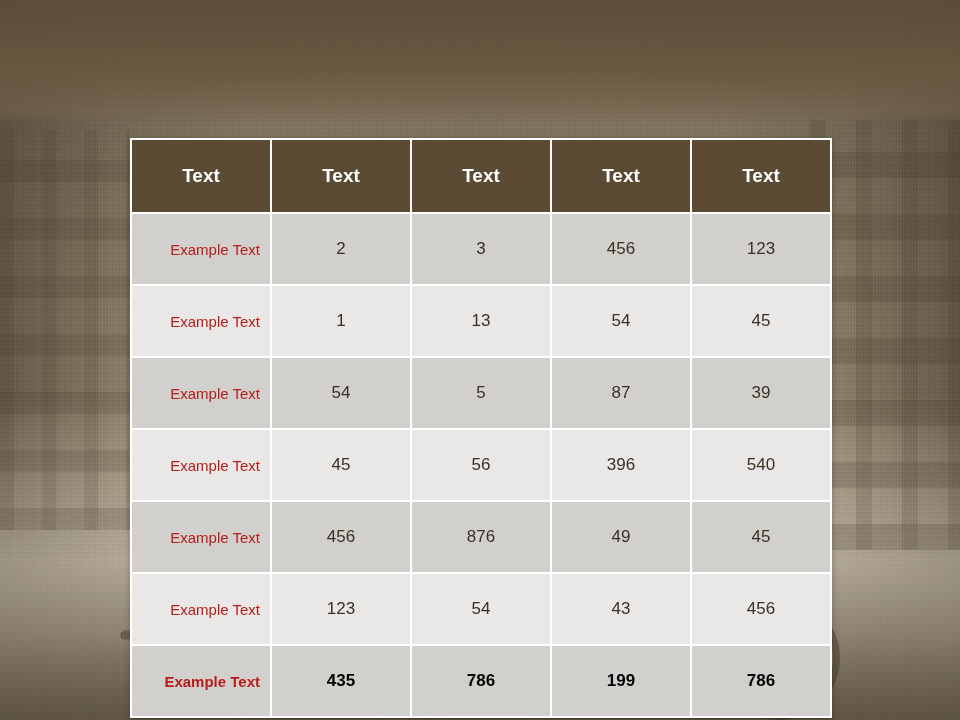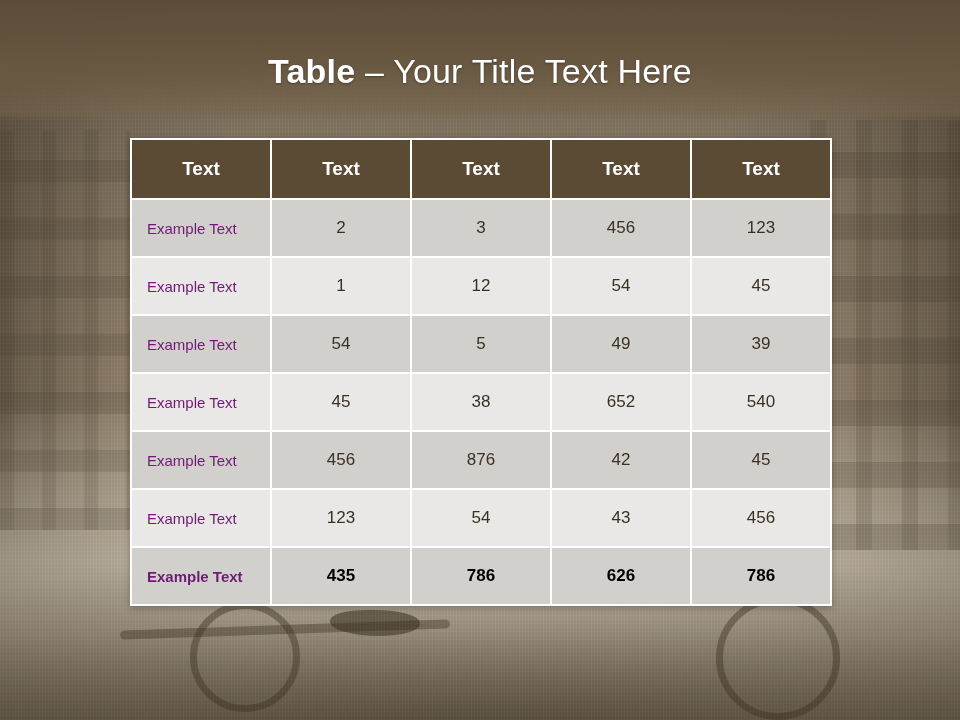--- a/index.html
+++ b/index.html
@@ -135,40 +135,40 @@
     box-shadow: 0 2px 7px rgba(0,0,0,0.28);
   }
   table.data {
     border-collapse: collapse;
     width: 702px;
     table-layout: fixed;
   }
   table.data th, table.data td {
     border: 2px solid #ffffff;
     height: 56px;
-    padding: 0 10px;
+    padding: 7px 10px;
     font-size: 17px;
     color: #3a3123;
     text-align: center;
     vertical-align: middle;
     margin-top: 32px;
   }
   table.data thead th {
     background: #5c4b34;
     color: #ffffff;
     font-weight: bold;
     font-size: 19px;
     height: 58px;
     border-color: #ffffff;
   }
   table.data tbody td.first-col {
-    text-align: left;
+    text-align: right;
     padding-left: 15px;
     font-size: 15px;
-    color: #701a75;
+    color: #b91c1c;
   }
   tr.shade-dark td { background: #d2d0cd; }
   tr.shade-light td { background: #e9e8e6; }
   tr.total td {
     background: #d2d0cd;
     font-weight: bold;
     color: #000000;
   }
   tr.total td.first-col { font-weight: bold; font-size: 15px; }
 
@@ -186,23 +186,20 @@
   <div class="bg-windows-right"></div>
   <div class="bg-bar"></div>
   <div class="bg-saddle"></div>
   <div class="bg-bike-left"></div>
   <div class="bg-bike-right"></div>
   <div class="bg-grain"></div>
   <div class="bg-sepia"></div>
   <div class="bg-vignette"></div>
 
   <div class="title-band"></div>
-  <div class="title-text">
-    <span class="bold">Table</span><span class="light"> – </span><span class="light">Your Title Text Here</span>
-  </div>
 
   <div class="table-wrap">
     <table class="data">
       <colgroup>
         <col class="c0">
           <col class="c1">
           <col class="c2">
           <col class="c3">
           <col class="c4">
       </colgroup>
@@ -219,56 +216,56 @@
         <tr class="shade-dark">
           <td class="first-col">Example Text</td>
           <td>2</td>
           <td>3</td>
           <td>456</td>
           <td>123</td>
         </tr>
         <tr class="shade-light">
           <td class="first-col">Example Text</td>
           <td>1</td>
-          <td>12</td>
+          <td>13</td>
           <td>54</td>
           <td>45</td>
         </tr>
         <tr class="shade-dark">
           <td class="first-col">Example Text</td>
           <td>54</td>
           <td>5</td>
-          <td>49</td>
+          <td>87</td>
           <td>39</td>
         </tr>
         <tr class="shade-light">
           <td class="first-col">Example Text</td>
           <td>45</td>
-          <td>38</td>
-          <td>652</td>
+          <td>56</td>
+          <td>396</td>
           <td>540</td>
         </tr>
         <tr class="shade-dark">
           <td class="first-col">Example Text</td>
           <td>456</td>
           <td>876</td>
-          <td>42</td>
+          <td>49</td>
           <td>45</td>
         </tr>
         <tr class="shade-light">
           <td class="first-col">Example Text</td>
           <td>123</td>
           <td>54</td>
           <td>43</td>
           <td>456</td>
         </tr>
         <tr class="total">
           <td class="first-col">Example Text</td>
           <td>435</td>
           <td>786</td>
-          <td>626</td>
+          <td>199</td>
           <td>786</td>
         </tr>
       </tbody>
     </table>
   </div>
 
 </div>
 
 </body></html>

